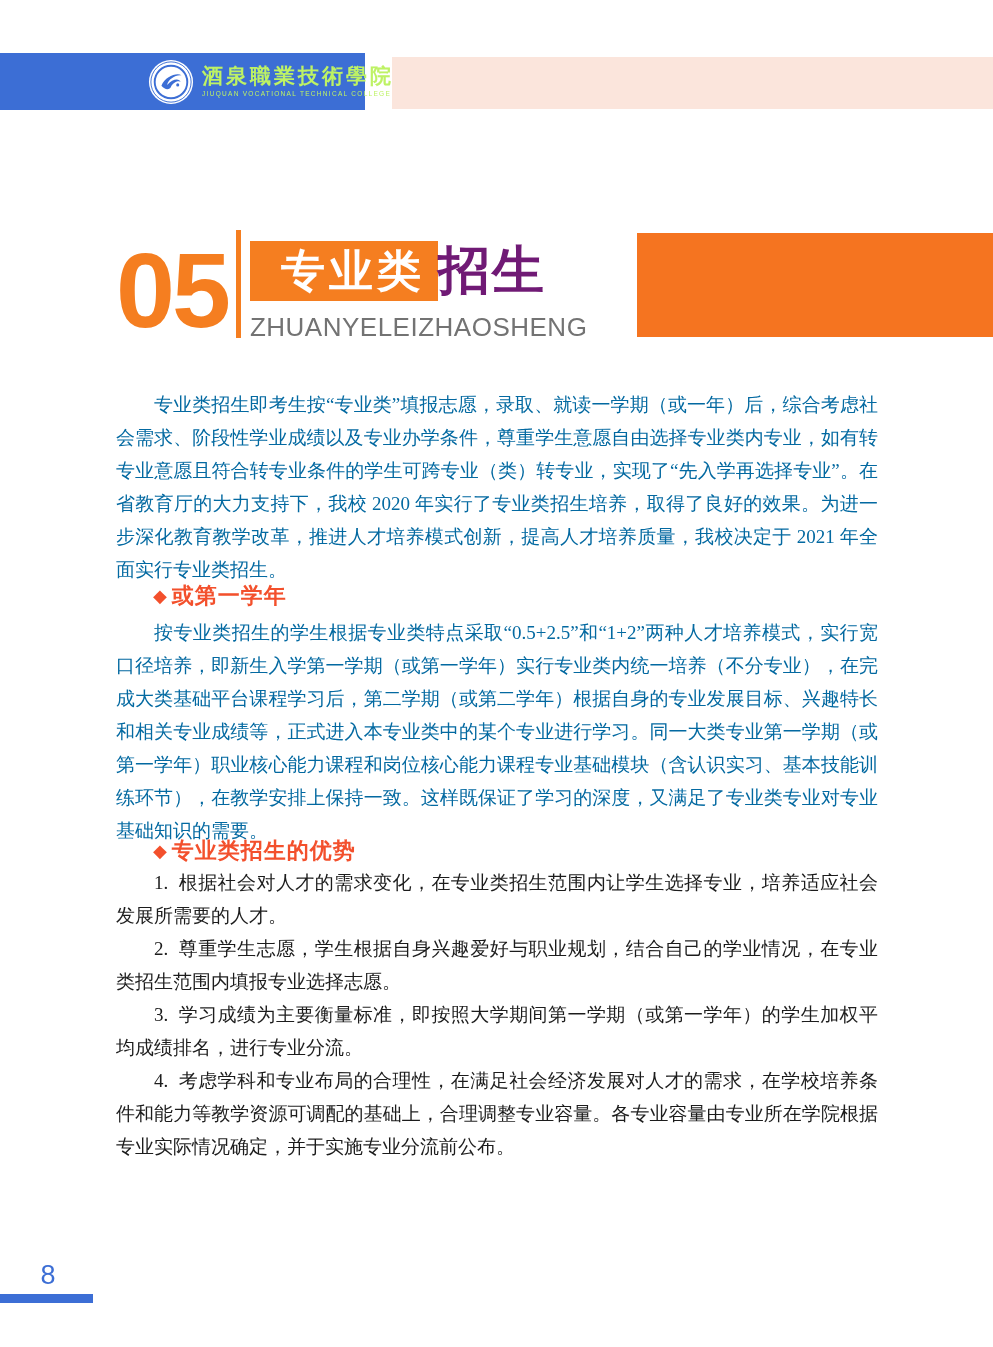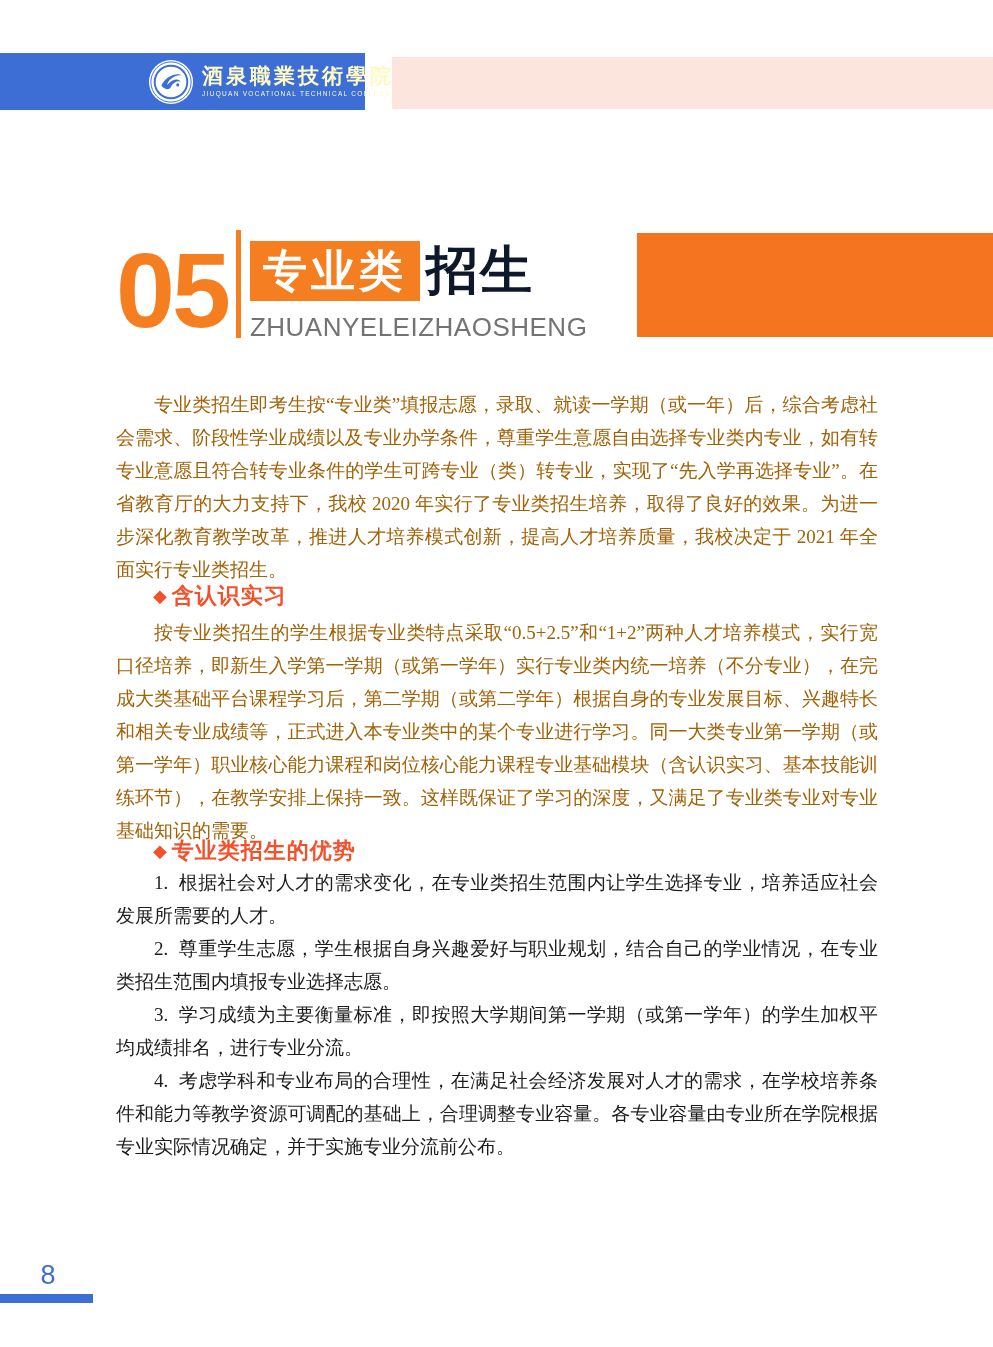--- a/index.html
+++ b/index.html
@@ -14,21 +14,21 @@
   }
 
   
   .header-bar{
     position:absolute;left:0;top:53px;width:365px;height:57px;
     background:#3c6ed5;
     display:flex;align-items:center;
     padding-left:148px;box-sizing:border-box;
   }
   .logo{width:46px;height:46px;flex:0 0 auto;}
-  .school-names{margin-left:8px;color:#fef9c3;line-height:1.1;white-space:nowrap;}
+  .school-names{margin-left:8px;color:#bef264;line-height:1.1;white-space:nowrap;}
   .school-cn{
     font-size:21px;font-weight:bold;letter-spacing:3px;
     font-family:"Liberation Serif","DejaVu Serif",serif;
   }
   .school-en{
     font-size:6.5px;letter-spacing:1.3px;margin-top:2px;
     font-family:"Liberation Sans","DejaVu Sans",sans-serif;
   }
   .header-accent{
     position:absolute;left:392px;top:57px;width:601px;height:52px;
@@ -48,41 +48,41 @@
   .title-divider{
     width:5px;height:108px;background:#f57e20;margin-left:8px;margin-right:9px;
   }
   .title-text{display:flex;flex-direction:column;}
   .title-main{display:flex;align-items:center;}
   .title-highlight{
     display:flex;align-items:center;justify-content:center;
     background:#f57e20;color:#ffffff;
     width:170px;height:60px;margin-top:6px;
     font-family:"Liberation Sans","DejaVu Sans",sans-serif;
-    font-weight:700;font-size:44px;letter-spacing:4px;
+    font-weight:700;font-size:44px;letter-spacing:4px;padding-left:18px;
   }
   .title-rest{
     font-family:"Liberation Sans","DejaVu Sans",sans-serif;
-    font-weight:600;font-size:52px;color:#0f172a;
-    margin-left:6px;margin-top:6px;letter-spacing:2px;
+    font-weight:600;font-size:52px;color:#701a75;
+    margin-top:6px;letter-spacing:2px;
   }
   .title-pinyin{
     font-family:"Liberation Sans","DejaVu Sans",sans-serif;
     font-size:26px;color:#737373;letter-spacing:0.5px;margin-top:6px;
   }
   .deco-rect{
     position:absolute;left:637px;top:233px;width:356px;height:104px;
     background:#f57420;
   }
 
   
   .body-text{
     position:absolute;left:116px;width:762px;
     font-size:19px;line-height:33px;text-align:justify;
-    color:#a16207;margin:0;
+    color:#0369a1;margin:0;
   }
   .intro{top:388px;}
   .sec1-body{top:616px;}
   p.body-text{text-indent:2em;}
 
   .sec-heading{
     position:absolute;left:153px;margin:0;
     font-family:"Liberation Sans","DejaVu Sans",sans-serif;
     font-weight:700;font-size:22px;color:#f3502c;letter-spacing:1px;
     display:flex;align-items:center;
@@ -143,21 +143,21 @@
       </div>
       <div class="title-pinyin">ZHUANYELEIZHAOSHENG</div>
     </div>
   </div>
   <div class="deco-rect"></div>
 
   <p class="body-text intro">专业类招生即考生按“专业类”填报志愿，录取、就读一学期（或一年）后，综合考虑社会需求、阶段性学业成绩以及专业办学条件，尊重学生意愿自由选择专业类内专业，如有转专业意愿且符合转专业条件的学生可跨专业（类）转专业，实现了“先入学再选择专业”。在省教育厅的大力支持下，我校 2020 年实行了专业类招生培养，取得了良好的效果。为进一步深化教育教学改革，推进人才培养模式创新，提高人才培养质量，我校决定于 2021 年全面实行专业类招生。</p>
 
   <h2 class="sec-heading sec1-heading">
     <span class="diamond">◆</span>
-    <span>含认识实习</span>
+    <span>或第一学年</span>
   </h2>
   <p class="body-text sec1-body">按专业类招生的学生根据专业类特点采取“0.5+2.5”和“1+2”两种人才培养模式，实行宽口径培养，即新生入学第一学期（或第一学年）实行专业类内统一培养（不分专业），在完成大类基础平台课程学习后，第二学期（或第二学年）根据自身的专业发展目标、兴趣特长和相关专业成绩等，正式进入本专业类中的某个专业进行学习。同一大类专业第一学期（或第一学年）职业核心能力课程和岗位核心能力课程专业基础模块（含认识实习、基本技能训练环节），在教学安排上保持一致。这样既保证了学习的深度，又满足了专业类专业对专业基础知识的需要。</p>
 
   <h2 class="sec-heading sec2-heading">
     <span class="diamond">◆</span>
     <span>专业类招生的优势</span>
   </h2>
 
   <div class="advantage-list">
     <p class="list-item"><span class="list-num">1.</span><span>根据社会对人才的需求变化，在专业类招生范围内让学生选择专业，培养适应社会发展所需要的人才。</span></p>

